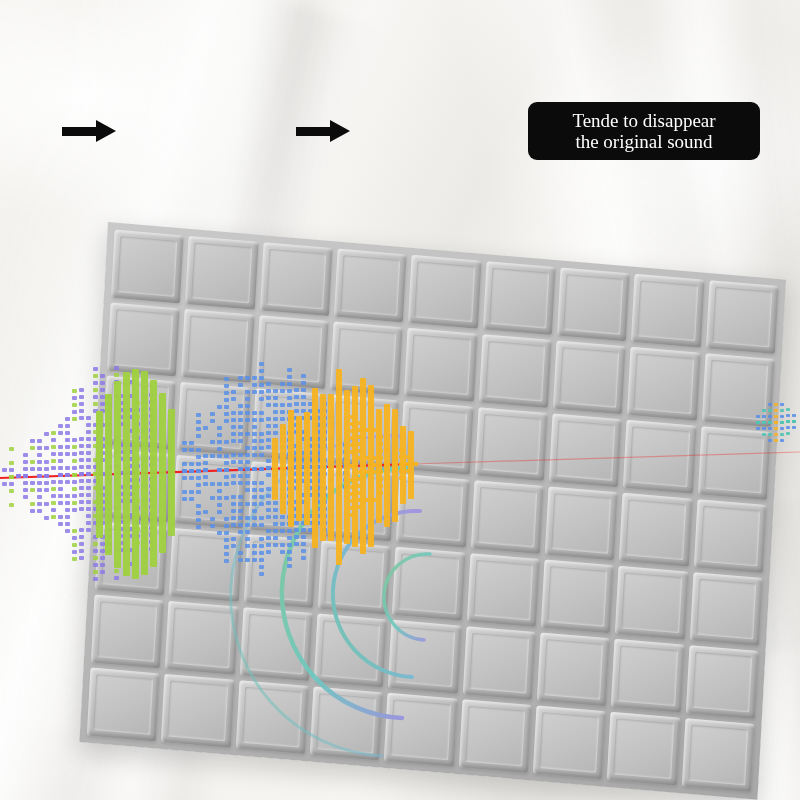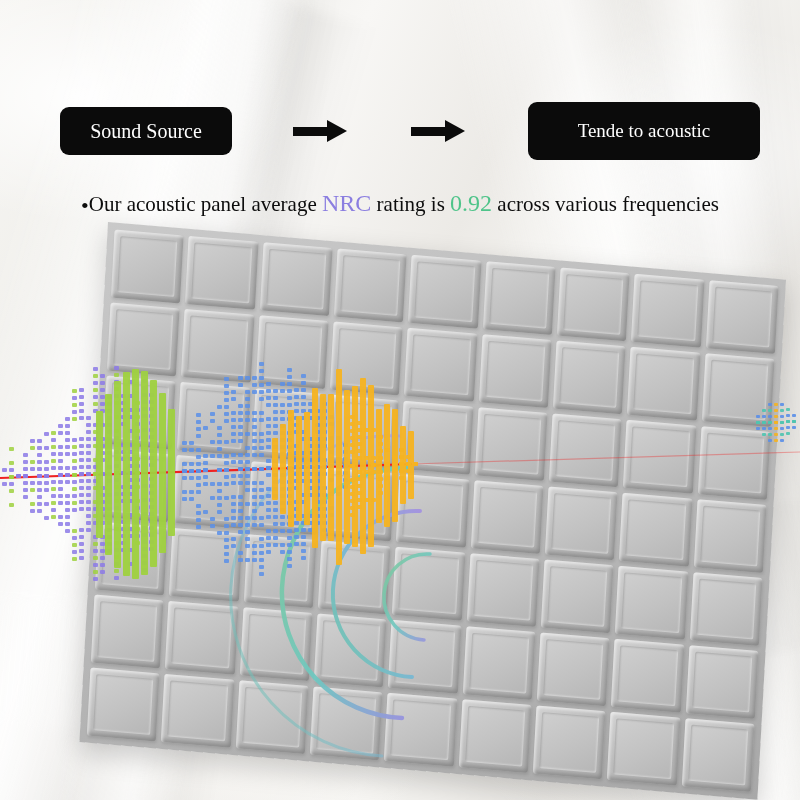--- a/index.html
+++ b/index.html
@@ -206,43 +206,40 @@
     <div class="fold f1"></div>
     <div class="fold f2"></div>
     <div class="fold f3"></div>
     <div class="fold f4"></div>
     <div class="fold f5"></div>
     <div class="fold f6"></div>
   </div>
 
 
   <div class="flow">
-    <div class="chip c1">Sound Source</div>
 
     <span class="arrow">
       <span class="shaft"></span>
         <span class="head"></span>
     </span>
 
 
     <span class="arrow">
       <span class="shaft"></span>
         <span class="head"></span>
     </span>
 
     <div class="chip c3">
       <span style="display:block">
-        <span>Tende to acoustic</span><br>
+        <span>Tende to disappear</span><br>
+        <span>the original sound</span>
       </span>
     </div>
   </div>
 
-  <div class="bullet-line">
-    <span class="bullet-dot">•</span><span>Our acoustic panel average </span><span class="nrc">NRC</span><span> rating is </span><span class="score">0.92</span><span> across various frequencies</span>
-  </div>
 
   <div class="panel-wrap">
 
     <div class="panel" id="panel">
         <div class="tile"></div>
         <div class="tile"></div>
         <div class="tile"></div>
         <div class="tile"></div>
         <div class="tile"></div>
         <div class="tile"></div>

